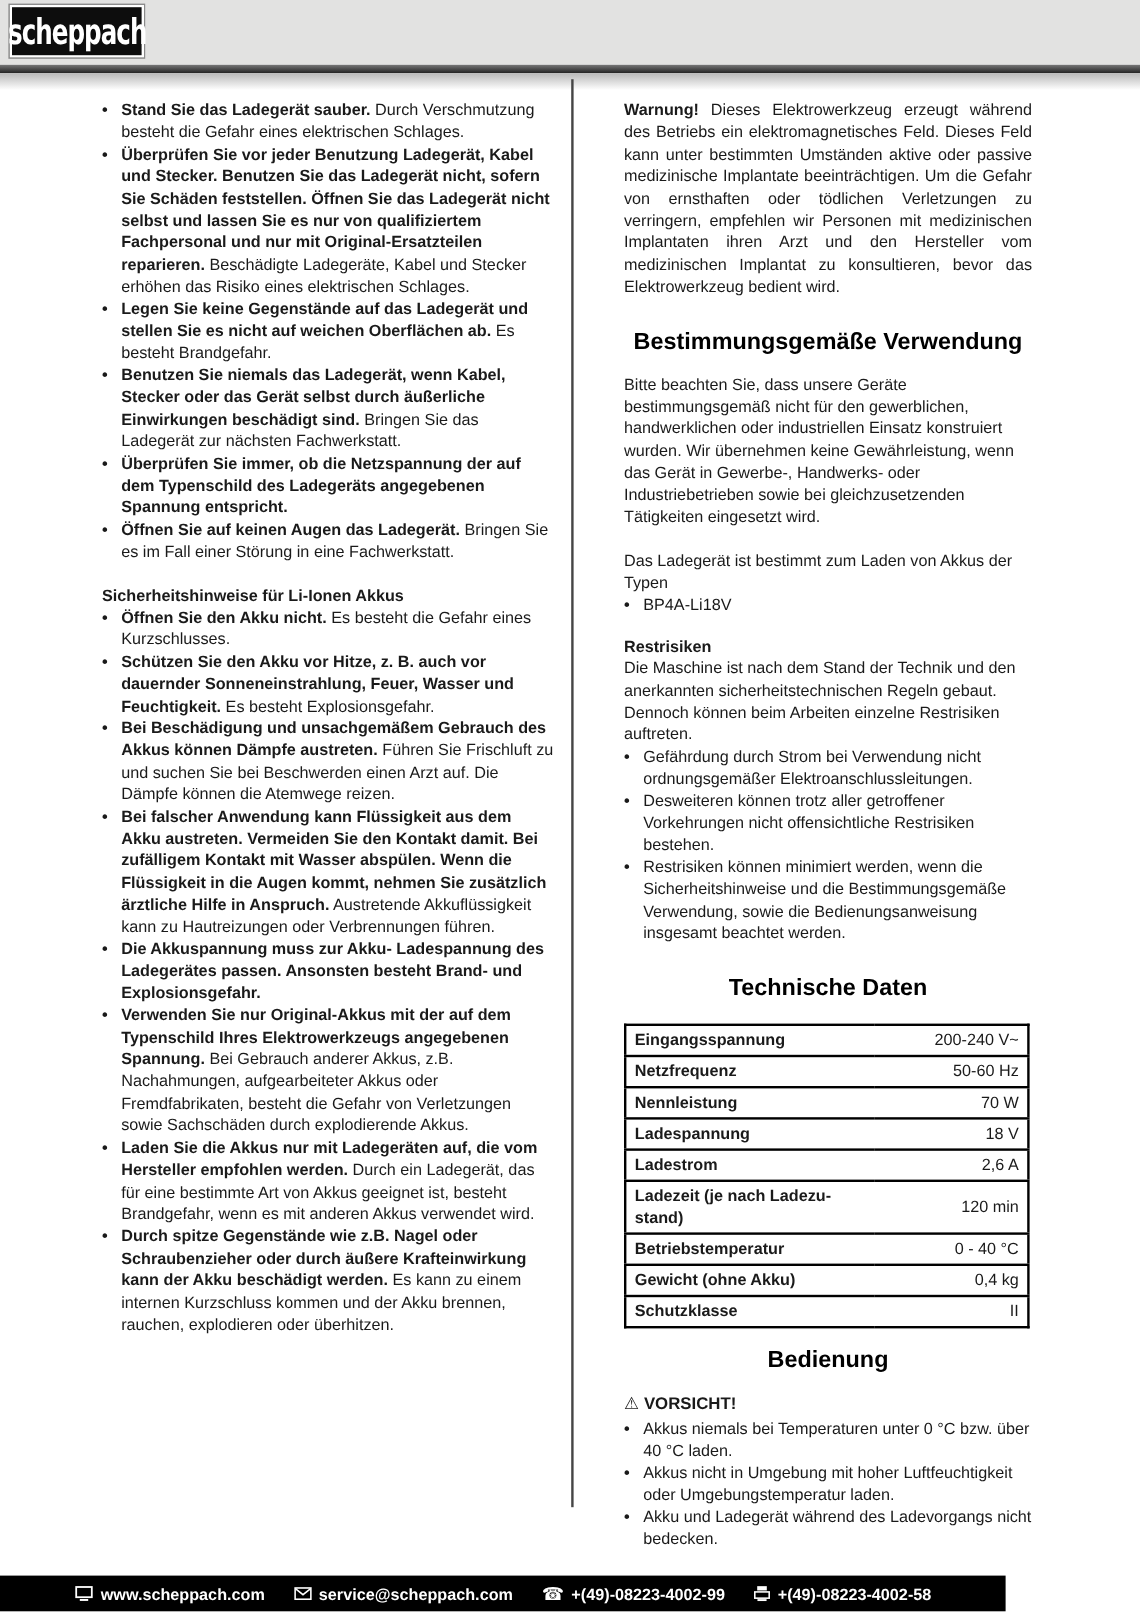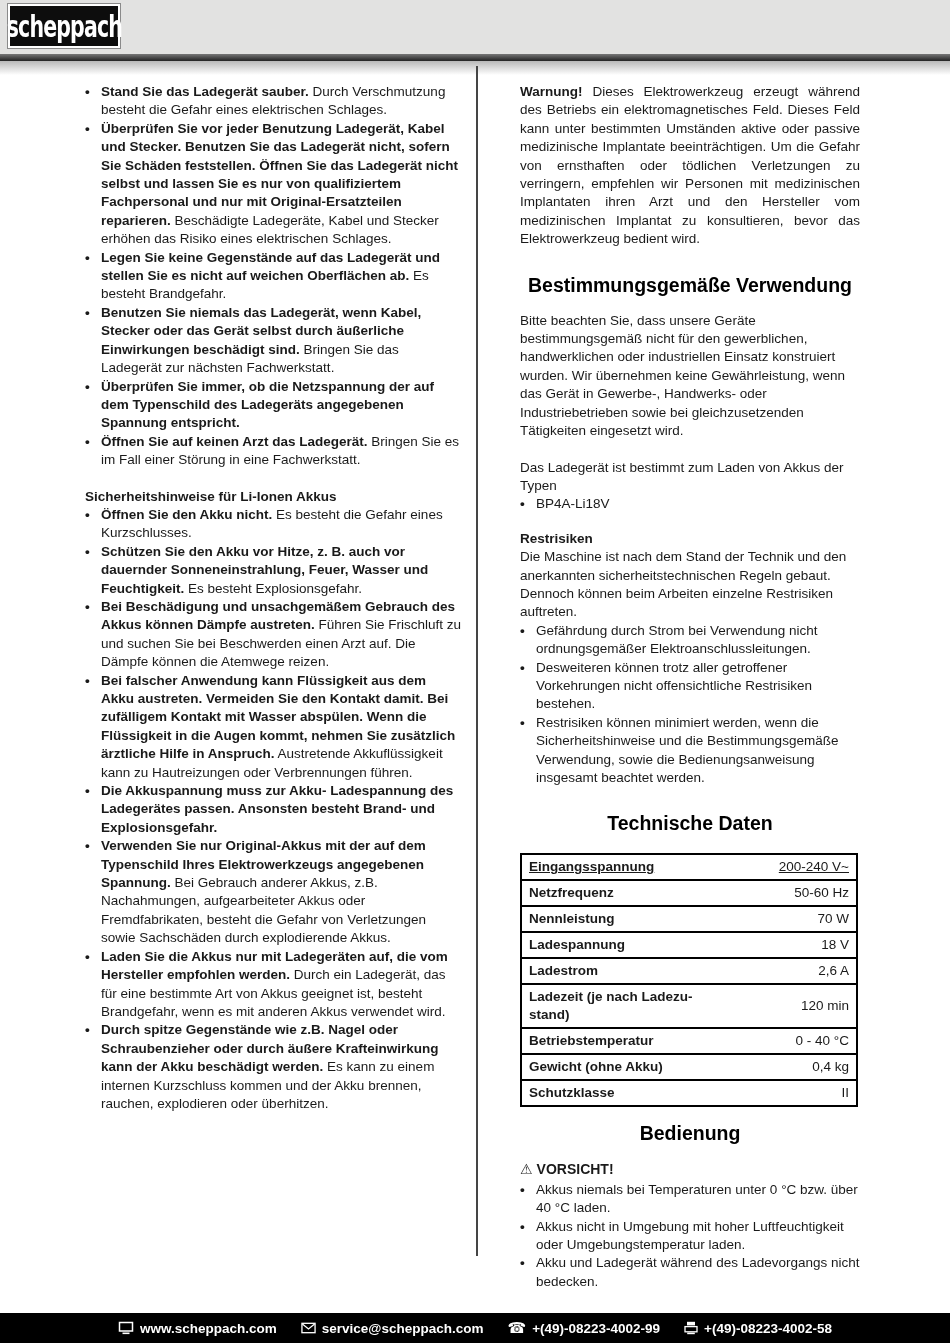--- a/index.html
+++ b/index.html
@@ -33,27 +33,27 @@
   .subhead{font-weight:bold;margin-top:18px;}
   .para{margin:0;}
   .para.justify{text-align:justify;}
   .mt{margin-top:18px;}
   h1.sec{font-size:19.5px;font-weight:bold;margin:24px 0 15px 0;line-height:24px;color:#000;text-align:center;}
   .caution-line{font-weight:bold;margin:0 0 2px 0;font-size:14px;}
   .caution-line .tri{font-family:"DejaVu Sans", sans-serif;font-weight:normal;margin-right:4px;}
   
   table.tech{border-collapse:collapse;width:338px;margin:18px 0 10px 0;border:2px solid #000;}
   table.tech td{border-top:2px solid #000;padding:3px 7px;font-size:13.5px;line-height:18px;}
-  table.tech tr:first-child td{border-top:none;text-decoration:underline;}
+  table.tech tr:first-child td{border-top:none;}
   table.tech td.tl{font-weight:bold;text-align:left;width:62%;}
   table.tech td.tv{text-align:right;white-space:nowrap;vertical-align:middle;}
   
   .page-num{position:absolute;left:85px;top:1284px;font-size:13px;color:#222;margin-top:36px;}
   .footer-bar{
-    position:absolute;left:0;bottom:0;width:950px;height:30px;background:#000;
+    position:absolute;left:0;bottom:0;width:838px;height:30px;background:#000;
     display:flex;align-items:center;justify-content:center;gap:24px;
     color:#fff;font-size:13.5px;font-weight:bold;
   }
   .f-item{display:flex;align-items:center;gap:6px;}
   .f-item svg{display:block;}
   .f-item .uni{font-family:"DejaVu Sans", sans-serif;font-size:15px;font-weight:normal;line-height:1;}
 </style>
 </head>
 <body>
 
@@ -87,21 +87,21 @@
         <span class="btxt"><b>Benutzen Sie niemals das Ladegerät, wenn Kabel, Stecker oder das Gerät selbst durch äußerliche Einwirkungen beschädigt sind.</b><span> Bringen Sie das Ladegerät zur nächsten Fachwerkstatt.</span></span>
       </div>
 
       <div class="bullet">
         <span class="dot"></span>
         <span class="btxt"><b>Überprüfen Sie immer, ob die Netzspannung der auf dem Typenschild des Ladegeräts angegebenen Spannung entspricht.</b><span></span></span>
       </div>
 
       <div class="bullet">
         <span class="dot"></span>
-        <span class="btxt"><b>Öffnen Sie auf keinen Arzt das Ladegerät.</b><span> Bringen Sie es im Fall einer Störung in eine Fachwerkstatt.</span></span>
+        <span class="btxt"><b>Öffnen Sie auf keinen Augen das Ladegerät.</b><span> Bringen Sie es im Fall einer Störung in eine Fachwerkstatt.</span></span>
       </div>
     </div>
 
   <div class="subhead">Sicherheitshinweise für Li-Ionen Akkus</div>
 
   <div>
 
       <div class="bullet">
         <span class="dot"></span>
         <span class="btxt"><b>Öffnen Sie den Akku nicht.</b><span> Es besteht die Gefahr eines Kurzschlusses.</span></span>

